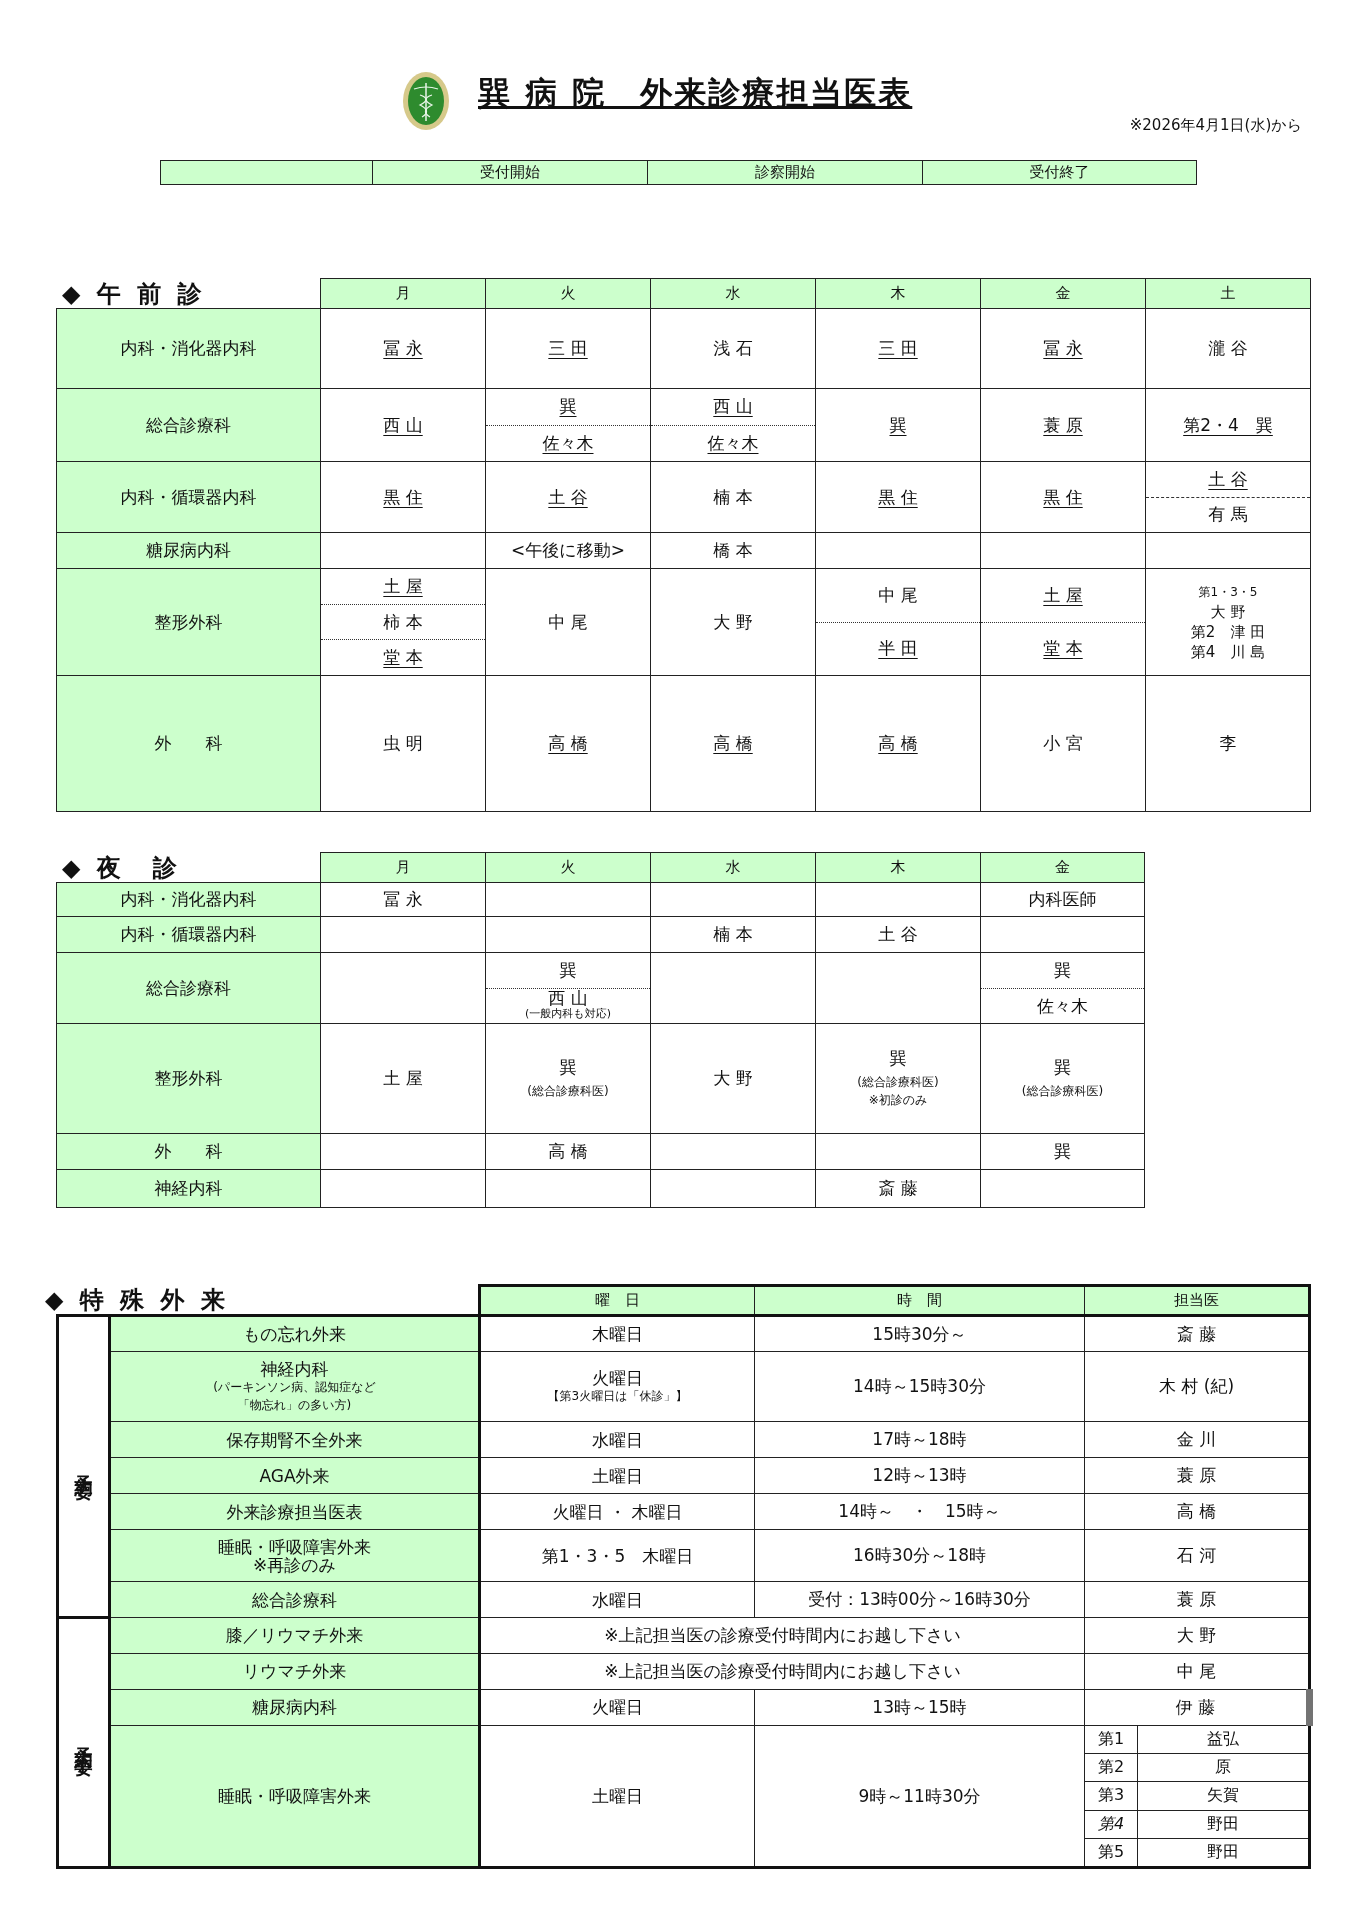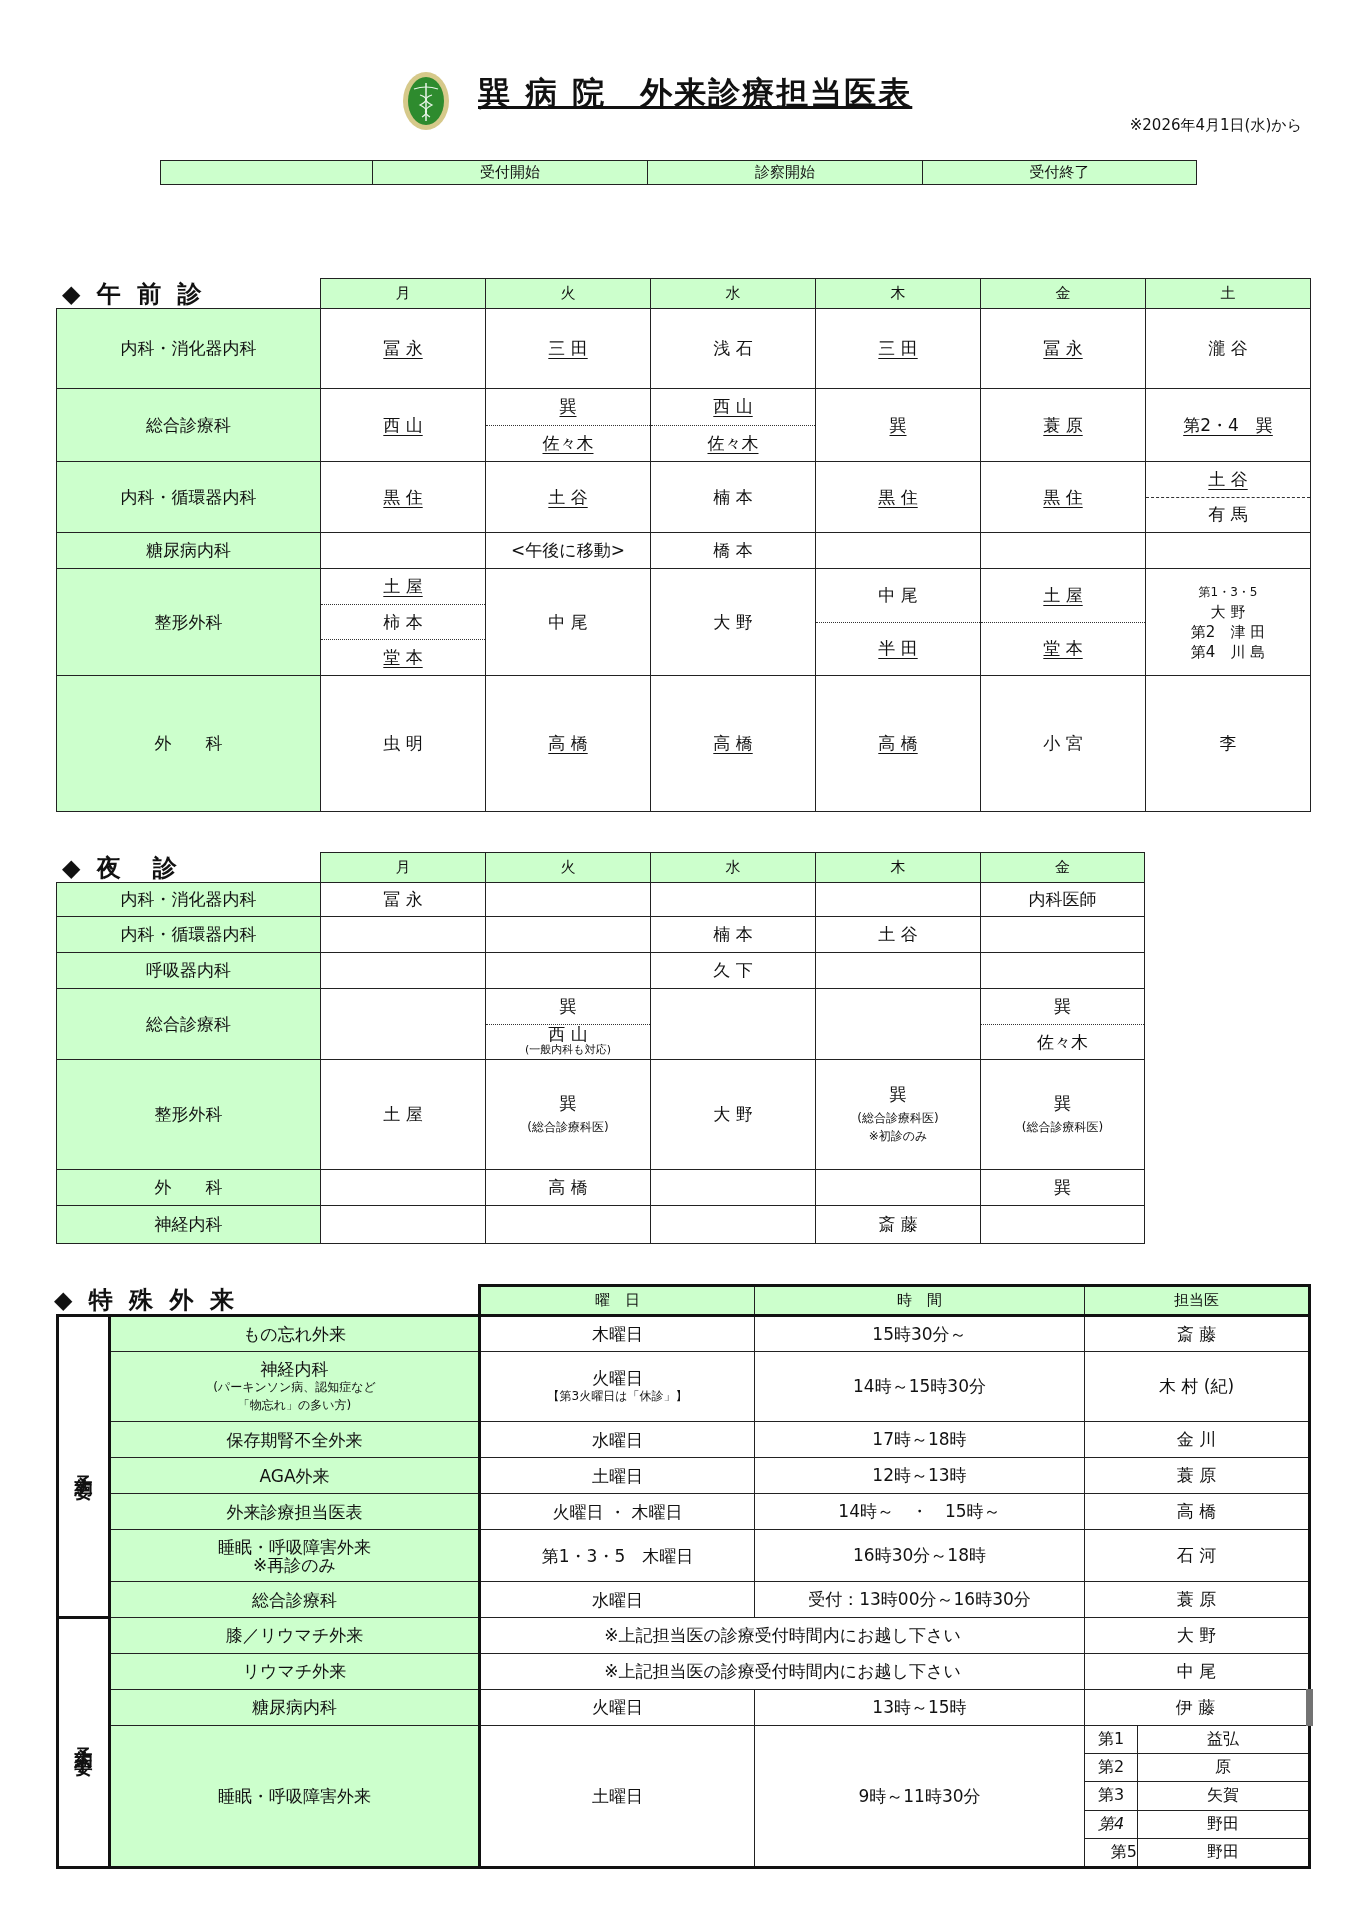--- a/index.html
+++ b/index.html
@@ -226,28 +226,20 @@
         <td>内科医師</td>
       </tr>
       <tr style="height:36px">
         <td class="g" style="white-space:pre">内科・循環器内科</td>
         <td></td>
         <td></td>
         <td>楠 本</td>
         <td>土 谷</td>
         <td></td>
       </tr>
-      <tr style="height:36px">
-        <td class="g" style="white-space:pre">呼吸器内科</td>
-        <td></td>
-        <td></td>
-        <td>久 下</td>
-        <td></td>
-        <td></td>
-      </tr>
       <tr style="height:70px">
         <td class="g" style="white-space:pre">総合診療科</td>
         <td></td>
         <td>
           <div class="split" style="height:70px">
             <div>
               <span>巽</span>
             </div>
             <div style="flex-direction:column;line-height:16px">
               <span>西 山</span>
@@ -298,21 +290,21 @@
         <td class="g" style="white-space:pre">神経内科</td>
         <td></td>
         <td></td>
         <td></td>
         <td>斎 藤</td>
         <td></td>
       </tr>
     </tbody>
   </table>
 
-<div class="abs section" style="left:54px; top:1284px;">◆ 特 殊 外 来</div>
+<div class="abs section" style="left:45px; top:1284px;">◆ 特 殊 外 来</div>
 <table id="special-table" style="left:56px; top:1284px; width:1252px;">
     <colgroup>
       <col style="width:52px">
       <col style="width:370px">
       <col style="width:275px">
       <col style="width:330px">
       <col style="width:225px">
     </colgroup>
     <tbody>
       <tr style="height:30px">
@@ -430,21 +422,21 @@
               </tr>
               <tr>
                 <td style="width:52px;border-left:none;">第3</td>
                 <td style="border-right:none;">矢賀</td>
               </tr>
               <tr>
                 <td style="width:52px;border-left:none;font-style:italic;">第4</td>
                 <td style="border-right:none;">野田</td>
               </tr>
               <tr>
-                <td style="width:52px;border-left:none;border-bottom:none;text-align:right;">第5</td>
+                <td style="width:52px;border-left:none;border-bottom:none;">第5</td>
                 <td style="border-right:none;border-bottom:none;">野田</td>
               </tr>
             </tbody>
           </table>
         </td>
       </tr>
     </tbody>
   </table>
 
 </body></html>

